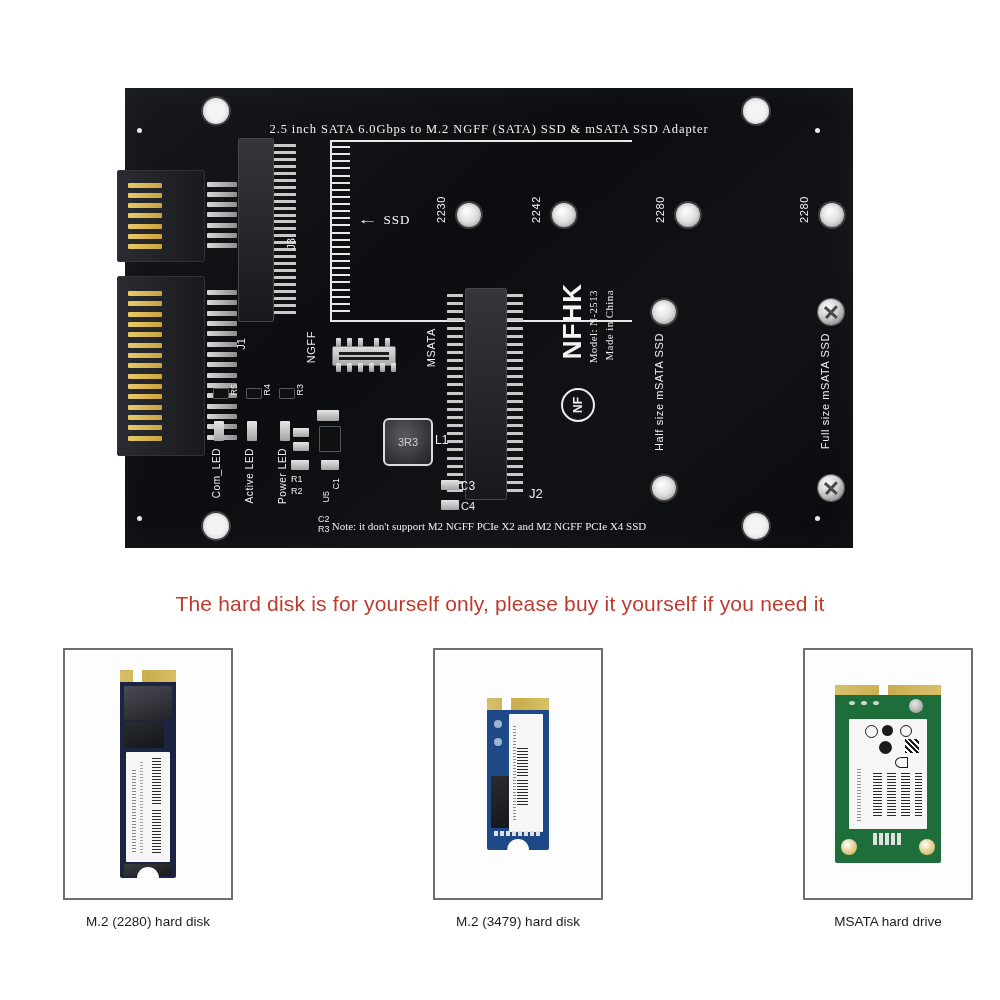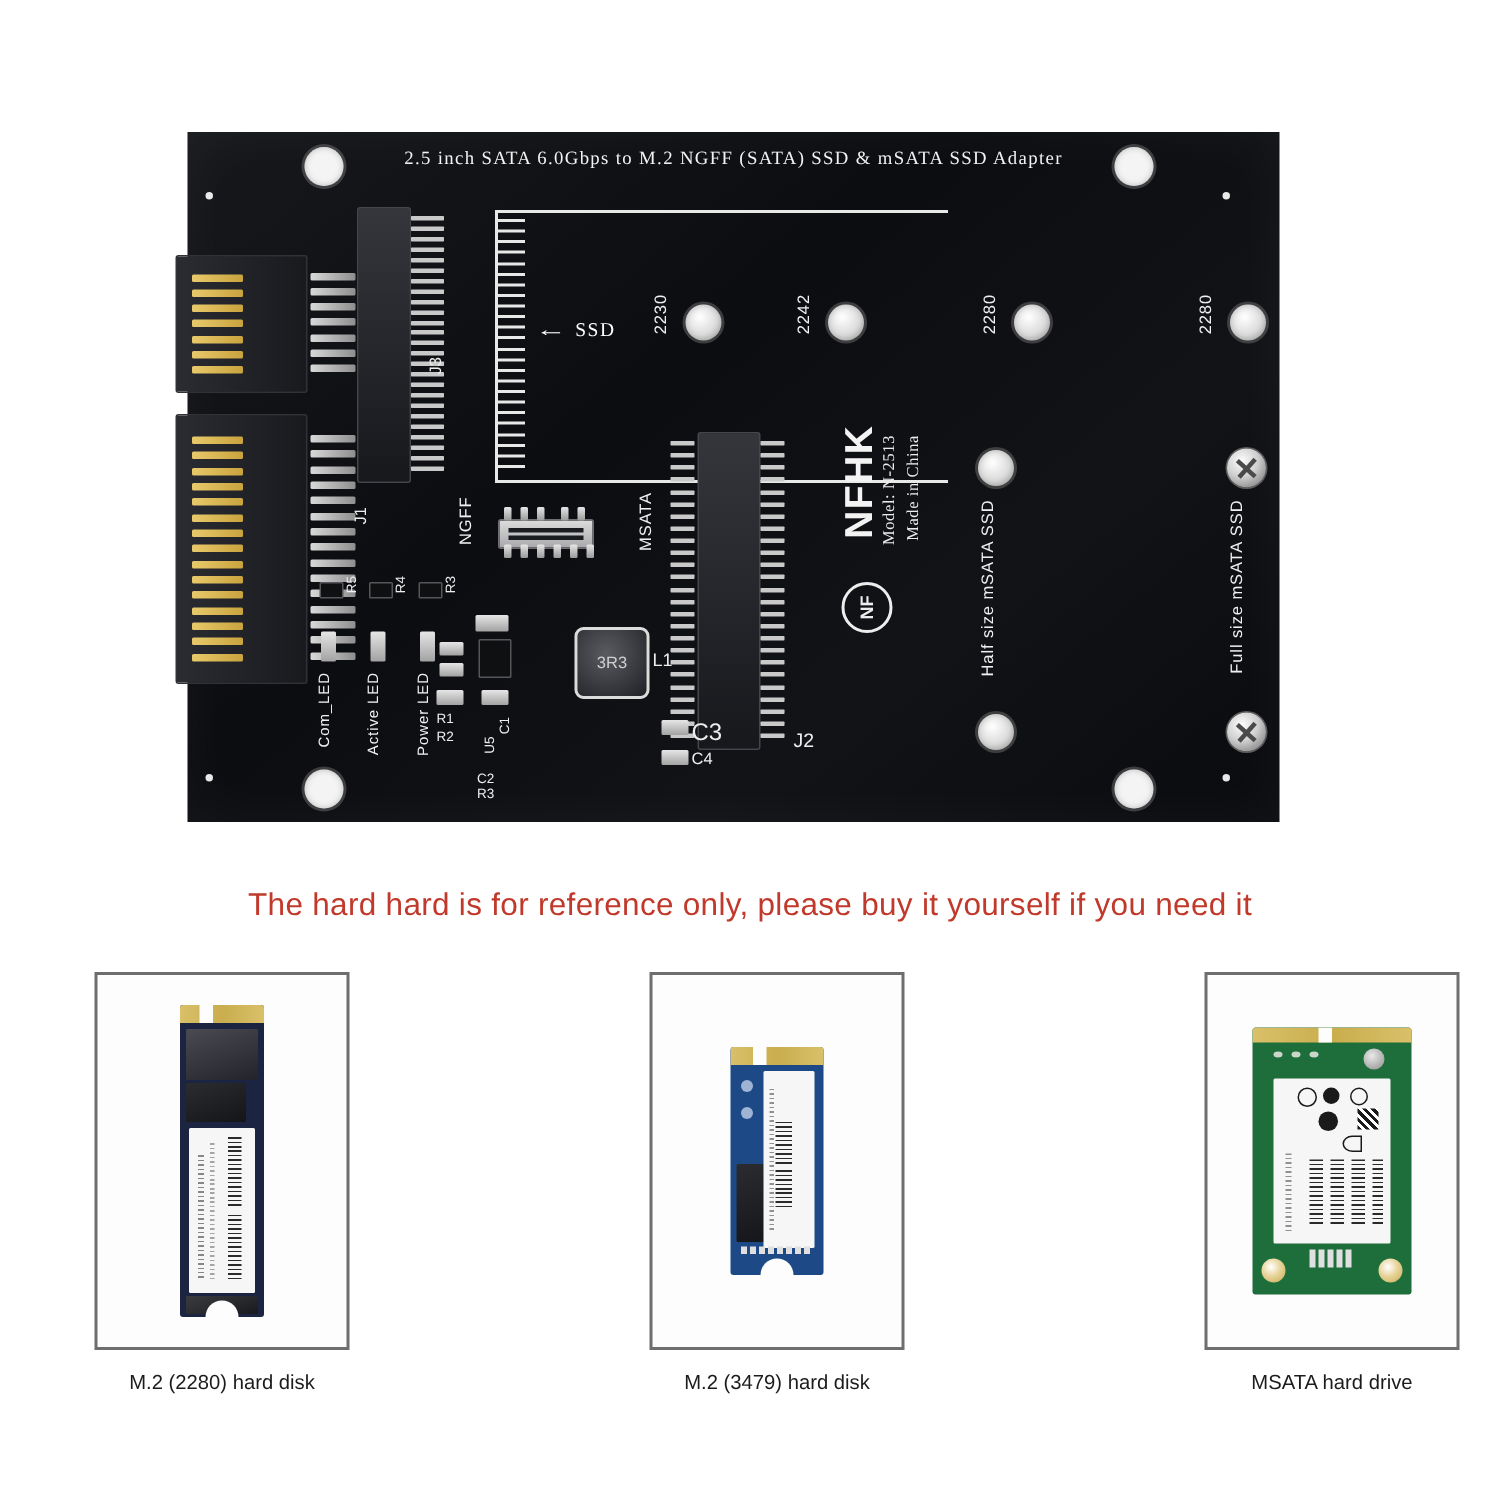--- a/index.html
+++ b/index.html
@@ -10,21 +10,21 @@
   }
 
   
   #board-area{position:absolute;left:0;top:0;width:1000px;height:575px;}
   .pcb{
     position:absolute;left:125px;top:88px;width:728px;height:460px;
     background:linear-gradient(140deg,#17181c 0%,#0c0d10 40%,#121317 70%,#0a0b0e 100%);
     box-shadow:inset 0 0 40px rgba(255,255,255,.045);
   }
   .pcb-title{
-    position:absolute;left:0;right:0;top:10px;text-align:center;
+    position:absolute;left:0;right:0;top:34px;text-align:center;
     color:#f2f2f2;font-size:12.5px;letter-spacing:.9px;
     font-family:"Liberation Serif",serif;white-space:nowrap;
   }
   
   .hole{position:absolute;border-radius:50%;background:#f4f4f4;
         box-shadow:0 0 0 2px rgba(120,120,120,.45),inset 0 0 4px rgba(150,150,150,.6);}
   .hole.big{width:26px;height:26px;}
   .hole.pad{width:24px;height:24px;background:radial-gradient(circle at 40% 35%,#fff 0%,#dcdcdc 55%,#9c9c9c 100%);}
   .screw{position:absolute;width:26px;height:26px;border-radius:50%;
         background:radial-gradient(circle at 38% 32%,#fdfdfd 0%,#cfcfcf 45%,#8e8e8e 80%,#6f6f6f 100%);
@@ -373,34 +373,35 @@
     <div class="smd" style="left:316px;top:392px;width:18px;height:10px;"></div>
     <div class="smd" style="left:316px;top:412px;width:18px;height:10px;"></div>
     <div class="inductor" style="left:258px;top:330px;">3R3</div>
     <div class="refdes" style="left:310px;top:345px;font-size:12px;">L1</div>
     <div class="refdes" style="left:166px;top:386px;">R1</div>
     <div class="refdes" style="left:166px;top:398px;">R2</div>
     <div class="refdes vert" style="left:206px;top:390px;">C1</div>
     <div class="refdes vert" style="left:196px;top:403px;">U5</div>
     <div class="refdes" style="left:193px;top:426px;">C2</div>
     <div class="refdes" style="left:193px;top:436px;">R3</div>
-    <div class="refdes" style="left:336px;top:392px;font-size:16px;">C3</div>
+    <div class="refdes" style="left:336px;top:392px;font-size:12px;font-family:Liberation Mono, monospace;">C3</div>
     <div class="refdes" style="left:336px;top:412px;font-size:11px;">C4</div>
 
     <div class="brand" style="left:432px;top:195px;">NFHK</div>
     <div class="brandline" style="left:462px;top:202px;">Model: N-2513</div>
     <div class="brandline" style="left:478px;top:202px;">Made in China</div>
     <div class="nf-logo" style="left:436px;top:300px;">NF</div>
 
     <div class="pcb-note">
+      <div>Note: it don't support M2 NGFF PCIe X2 and M2 NGFF PCIe X4 SSD</div>
     </div>
   </div>
 </div>
 
-<div class="banner" style="color:#c0392b;">The hard hard is for reference only, please buy it yourself if you need it</div>
+<div class="banner" style="color:#c0392b;">The hard disk is for yourself only, please buy it yourself if you need it</div>
 
 <div class="strip">
 
   <div class="cell">
     <div class="frame">
       <div class="drive" style="width:56px;height:208px;background:#1b2440;">
         <div class="edgepins"></div>
           <div class="edgegap" style="left:13px;"></div>
         <div class="chip" style="left:4px;top:16px;width:48px;height:34px;background:linear-gradient(160deg,#4a4b52,#23242a);"></div>
         <div class="chip-l" style="left:4px;top:52px;width:40px;height:26px;"></div>

